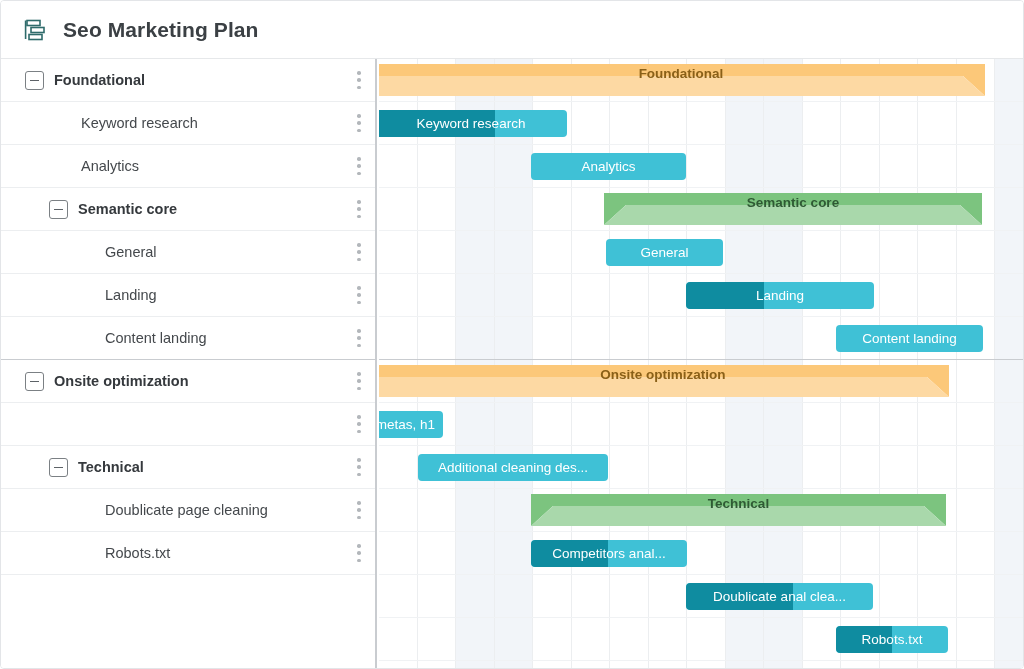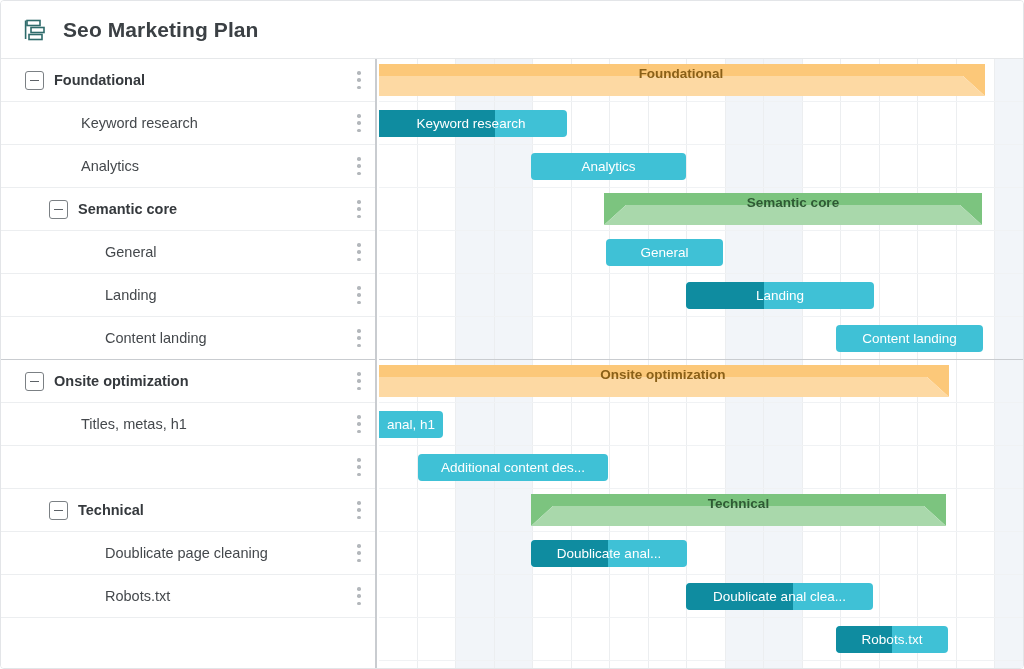--- a/index.html
+++ b/index.html
@@ -215,28 +215,20 @@
       <div class="row lvl0 indent0">
         <span class="toggle"></span>
         <span class="row-label">Onsite optimization</span>
         <span class="kebab">
             <i></i>
             <i></i>
             <i></i>
           </span>
       </div>
 
-      <div class="row indent-leaf1">
-        <span class="row-label">Titles, metas, h1</span>
-        <span class="kebab">
-            <i></i>
-            <i></i>
-            <i></i>
-          </span>
-      </div>
 
       <div class="row indent-leaf1">
         <span class="kebab">
             <i></i>
             <i></i>
             <i></i>
           </span>
       </div>
 
       <div class="row lvl1 indent1">
@@ -348,38 +340,38 @@
 
       <div class="summary orange" style="left:-2px; top:306px; width:572px;">
         <svg viewBox="0 0 572 32" preserveAspectRatio="none">
           <path d="M0 0 H572 V32 L550 12 H0 Z" fill="#fcc879"></path>
           <path d="M0 12 H550 L572 32 H0 Z" fill="#fdd9a3"></path>
         </svg>
         <div class="stext">Onsite optimization</div>
       </div>
 
       <div class="bar" style="left:-40px; top:352px; width:104px; background:#3fc1d6; border-radius:0 4px 4px 0; justify-content:flex-end;">
-        <span class="btext">anal, h1</span>
+        <span class="btext">metas, h1</span>
       </div>
 
       <div class="bar" style="left:39px; top:395px; width:190px; background:#3fc1d6;">
-        <span class="btext">Additional content des...</span>
+        <span class="btext">Additional cleaning des...</span>
       </div>
 
       <div class="summary green" style="left:152px; top:435px; width:415px;">
         <svg viewBox="0 0 415 32" preserveAspectRatio="none">
           <path d="M0 0 H415 V32 L393 12 H22 L0 32 Z" fill="#7cc47f"></path>
           <path d="M22 12 H393 L415 32 H0 Z" fill="#a9d8ab"></path>
         </svg>
         <div class="stext">Technical</div>
       </div>
 
       <div class="bar" style="left:152px; top:481px; width:156px; background:#3fc1d6;">
         <span class="prog" style="width:77px; background:#0f8ca0;"></span>
-        <span class="btext">Doublicate anal...</span>
+        <span class="btext">Competitors anal...</span>
       </div>
 
       <div class="bar" style="left:307px; top:524px; width:187px; background:#3fc1d6;">
         <span class="prog" style="width:107px; background:#0f8ca0;"></span>
         <span class="btext">Doublicate anal clea...</span>
       </div>
 
       <div class="bar" style="left:457px; top:567px; width:112px; background:#3fc1d6;">
         <span class="prog" style="width:56px; background:#0f8ca0;"></span>
         <span class="btext">Robots.txt</span>

